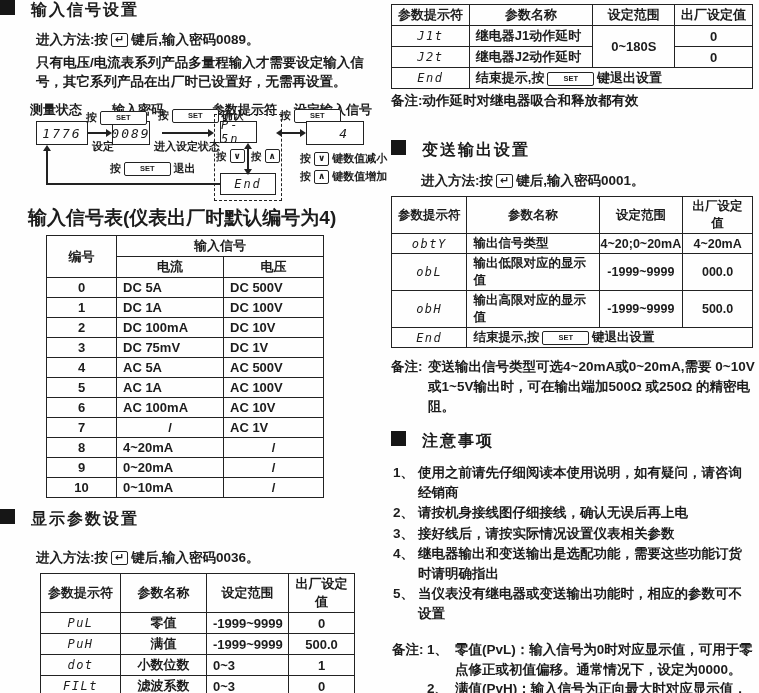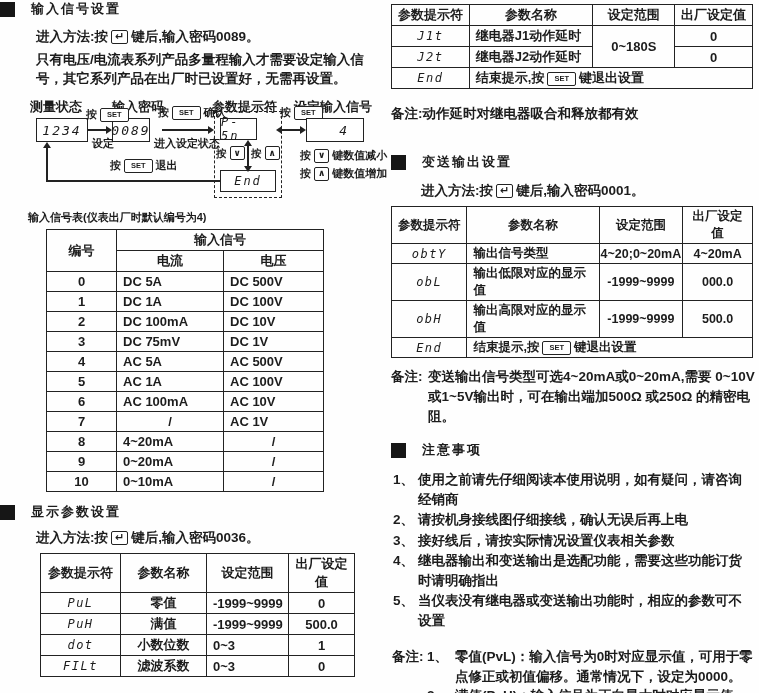--- a/index.html
+++ b/index.html
@@ -2,69 +2,69 @@
 <html><head>
 <meta charset="utf-8">
 <style>
   * { margin:0; padding:0; box-sizing:border-box; }
   html,body { background:#fff; }
   body { font-family:"Liberation Sans","DejaVu Sans",sans-serif; color:#1c1c1c; }
   .page { position:relative; width:759px; height:693px; background:#fefefe; overflow:hidden; }
   .col-left  { position:absolute; left:8;  top:8;  width:378px; }
   .col-right { position:absolute; left:391px; top:4px; width:364px; }
 
-  .sec-title { display:flex; align-items:center; font-size:13px; font-weight:bold; letter-spacing:2px; }
+  .sec-title { display:flex; align-items:flex-start; font-size:16px; font-weight:bold; letter-spacing:2px; }
   .sq { width:15px; height:15px; background:#161616; margin-right:16px; flex:0 0 auto; }
 
   .method { margin:10px 0 0 36px; font-size:13.5px; font-weight:bold; }
   .desc { margin:4px 0 0 36px; font-size:13.5px; font-weight:bold; line-height:19px; width:340px; }
 
   .key { display:inline-block; border:1.4px solid #222; border-radius:2px; line-height:1;
          font-weight:bold; vertical-align:1px; margin:0 3px; background:#fff; }
-  .key.set   { font-size:7.5px; padding:2px 6px; letter-spacing:0; }
+  .key.set   { font-size:7.5px; padding:2px 15px; letter-spacing:0; }
   .key.udkey { font-size:9px;  padding:1.5px 3px; }
   .key.enter { font-size:11px; padding:0.5px 3px; }
 
   
   .flow { position:relative; height:106px; margin-top:6px; font-weight:bold; }
   .flbl13 { position:absolute; font-size:13px; white-space:nowrap; }
   .flbl { position:absolute; font-size:11px; white-space:nowrap; }
   .disp { position:absolute; border:1.7px solid #222; background:#fff; display:flex; align-items:center;
           justify-content:center; font-family:"DejaVu Sans Mono",monospace; font-style:italic;
           font-size:13px; letter-spacing:2px; font-weight:500; }
   .dashbox { position:absolute; border:1.7px dashed #222; }
   .ln { position:absolute; background:#222; }
   .ah { position:absolute; width:0; height:0; }
   .ah.r { border-top:4px solid transparent; border-bottom:4px solid transparent; border-left:6px solid #222; }
   .ah.l { border-top:4px solid transparent; border-bottom:4px solid transparent; border-right:6px solid #222; }
   .ah.u { border-left:4px solid transparent; border-right:4px solid transparent; border-bottom:6px solid #222; }
   .ah.d { border-left:4px solid transparent; border-right:4px solid transparent; border-top:6px solid #222; }
 
-  .caption { margin:10px 0 4px 28px; font-size:11px; font-weight:bold; }
+  .caption { margin:2px 0 4px 28px; font-size:19px; font-weight:bold; }
 
   table { border-collapse:collapse; font-size:13px; font-weight:bold; }
   td,th { border:1.7px solid #222; padding:1px 4px; text-align:center; height:20px; }
   .seg { font-family:"DejaVu Sans Mono",monospace; font-style:italic; font-weight:400;
          letter-spacing:1.5px; font-size:12px; }
   .tl { text-align:left; padding-left:6px; }
 
   .sig-table { margin-left:46px; }
   .sig-table .c-no { width:70px;margin-left:28px; } .sig-table .c-cur { width:107px; } .sig-table .c-vol { width:100px; }
 
   .params { }
   .params.left-tbl { margin-left:40px; }
   .params .c1 { width:80px; } .params .c2 { width:86px; } .params .c3 { width:82px; } .params .c4 { width:66px; }
 
   .r-tbl { width:362px; }
   .r-tbl .c1 { width:78px; } .r-tbl .c2 { width:124px; } .r-tbl .c3 { width:82px; } .r-tbl .c4 { width:78px; }
 
   .o-tbl { width:362px; font-size:12.5px; }
   .o-tbl .c1 { width:76px; } .o-tbl .c2 { width:134px; } .o-tbl .c3 { width:82px; } .o-tbl .c4 { width:70px; }
 
-  .note-line { margin-top:16px; font-size:13.5px; font-weight:bold; }
+  .note-line { margin-top:3px; font-size:13.5px; font-weight:bold; }
   .note-block { position:relative; margin-top:9px; padding-left:37px; font-size:13.5px;
                 font-weight:bold; line-height:20px; width:364px; }
   .note-block .nb-label { position:absolute; left:0; top:0; }
 
   .notice-list { margin-top:11px; font-size:13.5px; font-weight:bold; line-height:19.5px; }
   .nt-item { position:relative; padding-left:27px; margin-bottom:1px; }
   .nt-item .num { position:absolute; left:2px; top:0; }
 
   .pv-notes { position:relative; margin-top:17px; padding-left:64px; font-size:13.5px;
               font-weight:bold; line-height:19.5px; }
@@ -87,21 +87,21 @@
     <p class="method"><span>进入方法:按</span><span class="key enter">↵</span><span>键后,输入密码0089。</span></p>
 
     <p class="desc">只有电压/电流表系列产品多量程输入才需要设定输入信号，其它系列产品在出厂时已设置好，无需再设置。</p>
 
     <div class="flow">
       <span class="flbl13" style="left:30px;top:4px">测量状态</span>
       <span class="flbl13" style="left:112px;top:4px">输入密码</span>
       <span class="flbl13" style="left:212px;top:4px">参数提示符</span>
       <span class="flbl13" style="left:294px;top:4px">设定输入信号</span>
 
-      <div class="disp" style="left:36px;top:24px;width:52px;height:24px">1234</div>
+      <div class="disp" style="left:36px;top:24px;width:52px;height:24px">1776</div>
       <div class="disp" style="left:112px;top:24px;width:38px;height:24px">0089</div>
 
       <div class="ln" style="left:88px;top:35px;width:22px;height:2px"></div>
       <div class="ah r" style="left:106px;top:32px"></div>
       <span class="flbl" style="left:86px;top:13px"><span>按</span><span class="key set">SET</span></span>
       <span class="flbl" style="left:92px;top:42px">设定</span>
 
       <div class="ln" style="left:162px;top:35px;width:50px;height:2px"></div>
       <div class="ah r" style="left:208px;top:32px"></div>
       <span class="flbl" style="left:158px;top:11px"><span>按</span><span class="key set">SET</span><span>确认</span></span>
@@ -199,21 +199,21 @@
             <td>/</td>
           </tr>
     </tbody>
       </table>
 
     <div class="sec-title" style="margin-top:11px">
       <span class="sq"></span>
       <span>显示参数设置</span>
     </div>
 
-    <p class="method" style="margin-top:8px"><span>进入方法:按</span><span class="key enter">↵</span><span>键后,输入密码0036。</span></p>
+    <p class="method" style="margin-top:19px"><span>进入方法:按</span><span class="key enter">↵</span><span>键后,输入密码0036。</span></p>
 
     <table class="params left-tbl" style="margin-top:6px">
       <tbody>
           <tr>
         <td class="c1">参数提示符</td>
         <td class="c2">参数名称</td>
         <td class="c3">设定范围</td>
         <td class="c4">出厂设定值</td>
       </tr>
       <tr>

